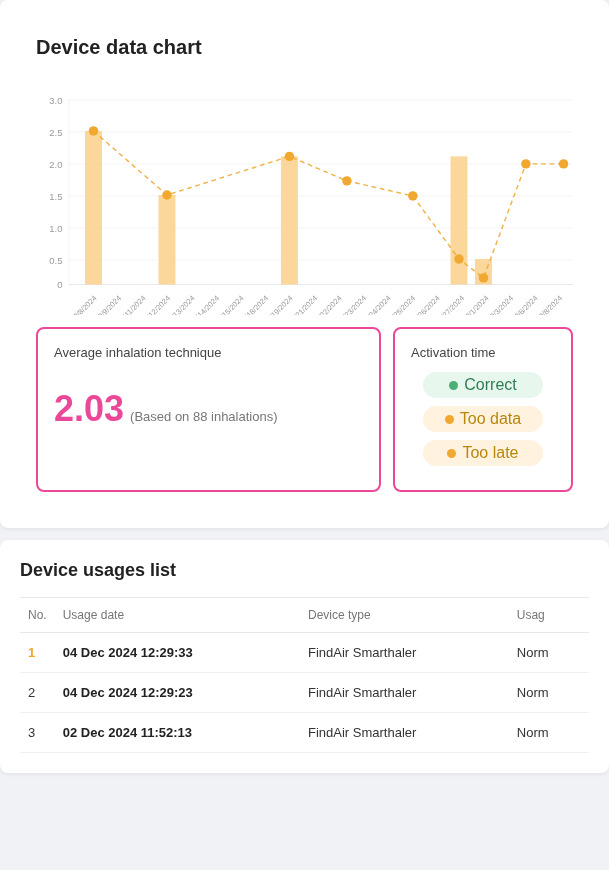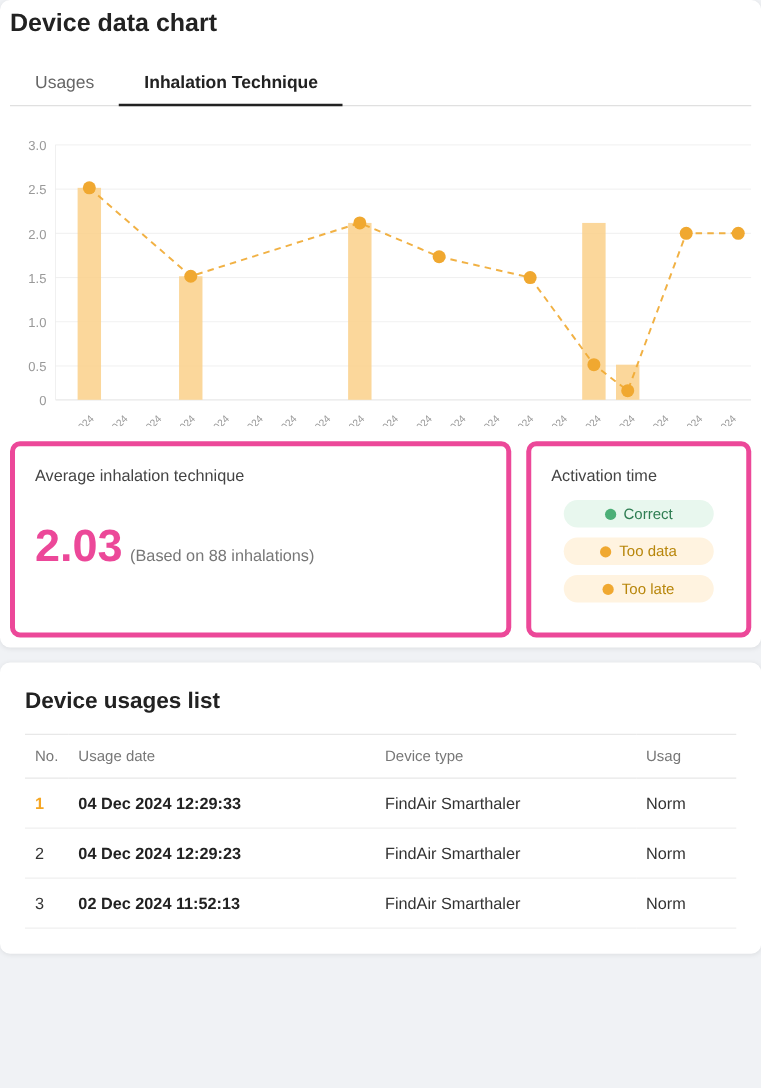--- a/index.html
+++ b/index.html
@@ -54,21 +54,21 @@
 
     
     .stats-row {
       display: flex;
       gap: 12px;
       margin-top: 12px;
     }
 
     .stat-card {
       background: #fff;
-      border: 4px solid #ec4899;
+      border: 2px solid #ec4899;
       border-radius: 8px;
       padding: 16px;
     }
 
     .stat-card.left {
       flex: 1;
     }
 
     .stat-card.right {
       width: 180px;
@@ -108,21 +108,21 @@
       align-items: center;
       justify-content: center;
       margin-bottom: 8px;
     }
 
     .legend-badge {
       display: inline-flex;
       align-items: center;
       padding: 4px 14px;
       border-radius: 20px;
-      font-size: 12px;
+      font-size: 16px;
       font-weight: 500;
       gap: 6px;
       width: 120px;
       justify-content: center;
     }
 
     .legend-badge.correct {
       background: #e8f7ee;
       color: #2e7d52;
     }
@@ -188,41 +188,37 @@
       font-weight: 700;
       color: #222;
     }
 
     .top-section {
       background: #fff;
       border-radius: 8px;
       margin-bottom: 12px;
       box-shadow: 0 1px 4px rgba(0,0,0,0.08);
       overflow: hidden;
-      padding: 8px;
+      padding: 36px;
     }
 
     .bottom-section {
       background: #fff;
       border-radius: 8px;
       margin-bottom: 29px;
       box-shadow: 0 1px 4px rgba(0,0,0,0.08);
       padding: 20px;
     }
   </style>
 </head>
 <body>
 
 <div class="top-section">
   <div class="page-title">Device data chart</div>
 
-  <div class="tabs">
-    <div class="tab">Usages</div>
-    <div class="tab active">Inhalation Technique</div>
-  </div>
 
   <div class="chart-container">
     <svg class="chart-svg" viewBox="0 0 570 230" xmlns="http://www.w3.org/2000/svg">
 
       <text x="28" y="18" font-size="10" fill="#999" text-anchor="end">3.0</text>
       <text x="28" y="52" font-size="10" fill="#999" text-anchor="end">2.5</text>
       <text x="28" y="86" font-size="10" fill="#999" text-anchor="end">2.0</text>
       <text x="28" y="120" font-size="10" fill="#999" text-anchor="end">1.5</text>
       <text x="28" y="154" font-size="10" fill="#999" text-anchor="end">1.0</text>
       <text x="28" y="188" font-size="10" fill="#999" text-anchor="end">0.5</text>

